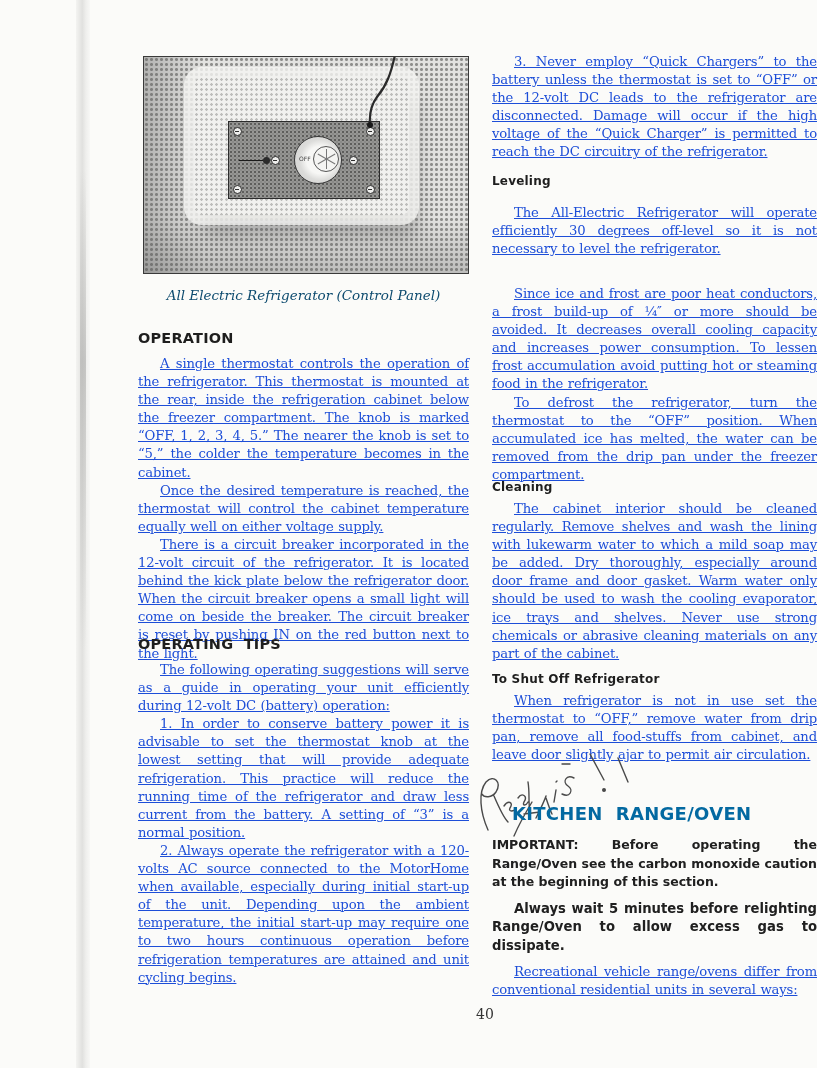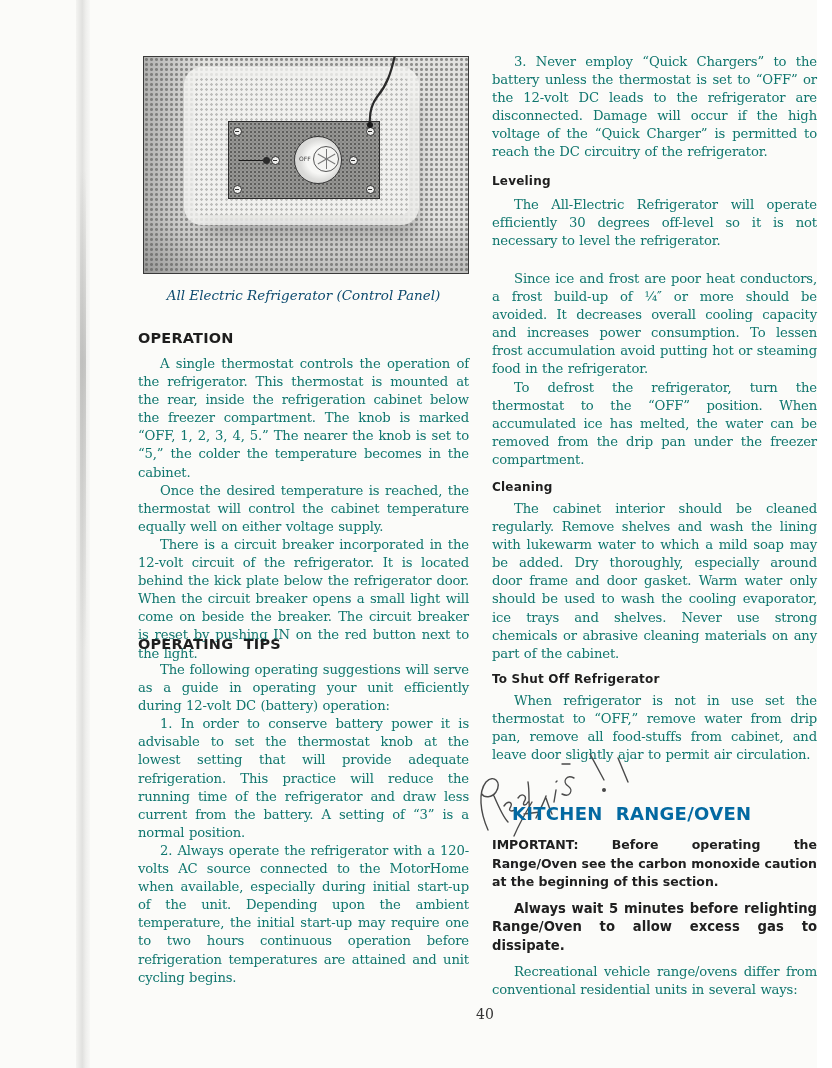--- a/index.html
+++ b/index.html
@@ -84,21 +84,21 @@
     position:absolute; left:138px; top:287px; width:331px; text-align:center;
     font-style:italic; font-size:13.5px; color:#0c4a6e;
   }
   .h-sans {
     font-family:"DejaVu Sans", "Liberation Sans", sans-serif; font-weight:bold;
     color:#1e1e1e; font-size:14.5px; letter-spacing:.2px;
   }
   .h-sans.small { font-size:12px; }
   .p {
     font-size:13.2px; line-height:18.1px; text-align:justify; margin:0;
-    color:#0f766e; letter-spacing:-.15px; word-spacing:.5px;
+    color:#1d4ed8; letter-spacing:-.15px; word-spacing:.5px;text-decoration:underline;
   }
   .p.indent { text-indent:22px; }
   .bold-sans {
     font-family:"DejaVu Sans", "Liberation Sans", sans-serif; font-weight:bold;
     font-size:12.5px; line-height:18.5px; color:#202020; margin:0; text-align:justify;
   }
   .big-heading {
     font-family:"DejaVu Sans", "Liberation Sans", sans-serif; font-weight:bold;
     font-size:18px; color:#0369a1; letter-spacing:.3px;
   }
@@ -156,25 +156,25 @@
   <p class="p indent">1. In order to conserve battery power it is advisable to set the thermostat knob at the lowest setting that will provide adequate refrigeration. This practice will reduce the running time of the refrigerator and draw less current from the battery. A setting of “3” is a normal position.</p>
   <p class="p indent">2. Always operate the refrigerator with a 120-volts AC source connected to the MotorHome when available, especially during initial start-up of the unit. Depending upon the ambient temperature, the initial start-up may require one to two hours continuous operation before refrigeration temperatures are attained and unit cycling begins.</p>
 </div>
 
 <div class="col col-right" style="top:53px">
   <p class="p indent">3. Never employ “Quick Chargers” to the battery unless the thermostat is set to “OFF” or the 12-volt DC leads to the refrigerator are disconnected. Damage will occur if the high voltage of the “Quick Charger” is permitted to reach the DC circuitry of the refrigerator.</p>
 </div>
 
 <div class="col col-right" style="top:174px">
   <div class="h-sans small">Leveling</div>
-  <p class="p indent" style="margin-top:8px">The All-Electric Refrigerator will operate efficiently 30 degrees off-level so it is not necessary to level the refrigerator.</p>
+  <p class="p indent" style="margin-top:16px">The All-Electric Refrigerator will operate efficiently 30 degrees off-level so it is not necessary to level the refrigerator.</p>
 </div>
 
 <div class="col col-right" style="top:269px">
-  <p class="p indent" style="margin-top:1px">Since ice and frost are poor heat conductors, a frost build-up of ¼″ or more should be avoided. It decreases overall cooling capacity and increases power consumption. To lessen frost accumulation avoid putting hot or steaming food in the refrigerator.</p>
+  <p class="p indent" style="margin-top:16px">Since ice and frost are poor heat conductors, a frost build-up of ¼″ or more should be avoided. It decreases overall cooling capacity and increases power consumption. To lessen frost accumulation avoid putting hot or steaming food in the refrigerator.</p>
   <p class="p indent">To defrost the refrigerator, turn the thermostat to the “OFF” position. When accumulated ice has melted, the water can be removed from the drip pan under the freezer compartment.</p>
 </div>
 
 <div class="col col-right" style="top:480px">
   <div class="h-sans small">Cleaning</div>
   <p class="p indent" style="margin-top:6px">The cabinet interior should be cleaned regularly. Remove shelves and wash the lining with lukewarm water to which a mild soap may be added. Dry thoroughly, especially around door frame and door gasket. Warm water only should be used to wash the cooling evaporator, ice trays and shelves. Never use strong chemicals or abrasive cleaning materials on any part of the cabinet.</p>
 </div>
 
 <div class="col col-right" style="top:672px">
   <div class="h-sans small" style="font-size:12px">To Shut Off Refrigerator</div>

